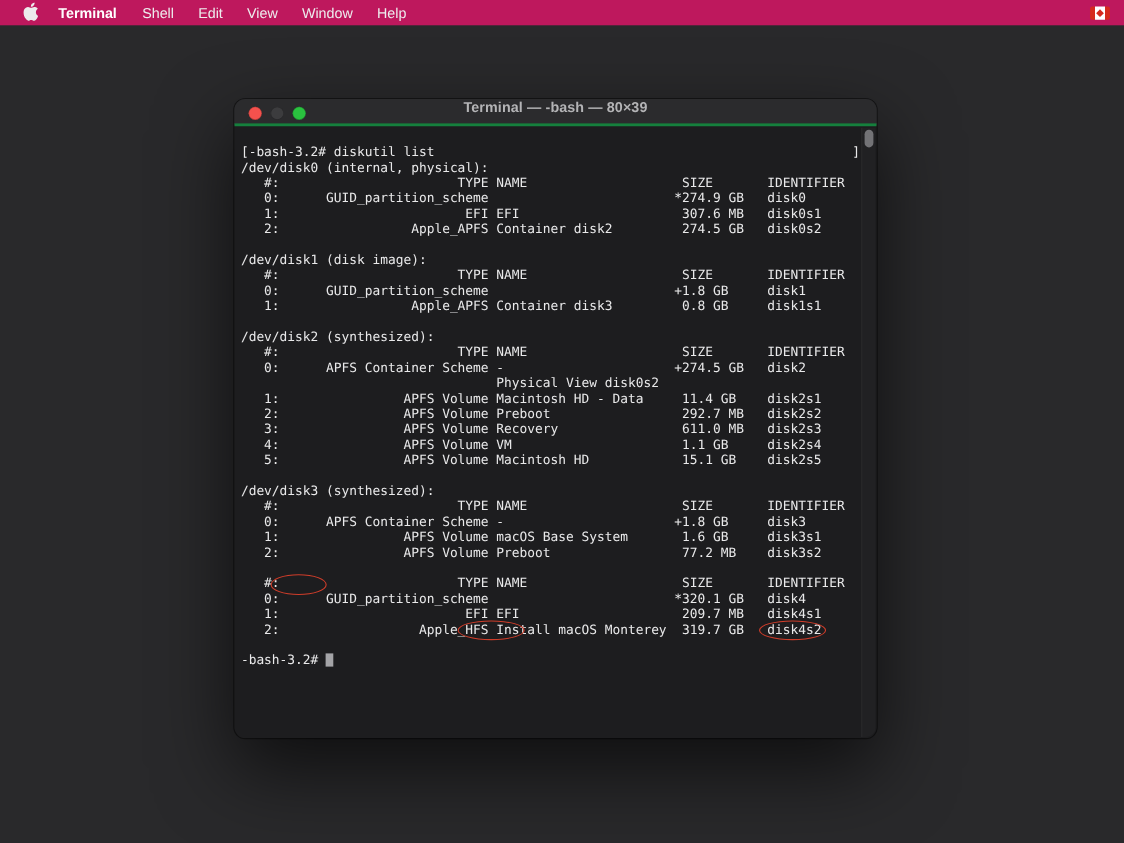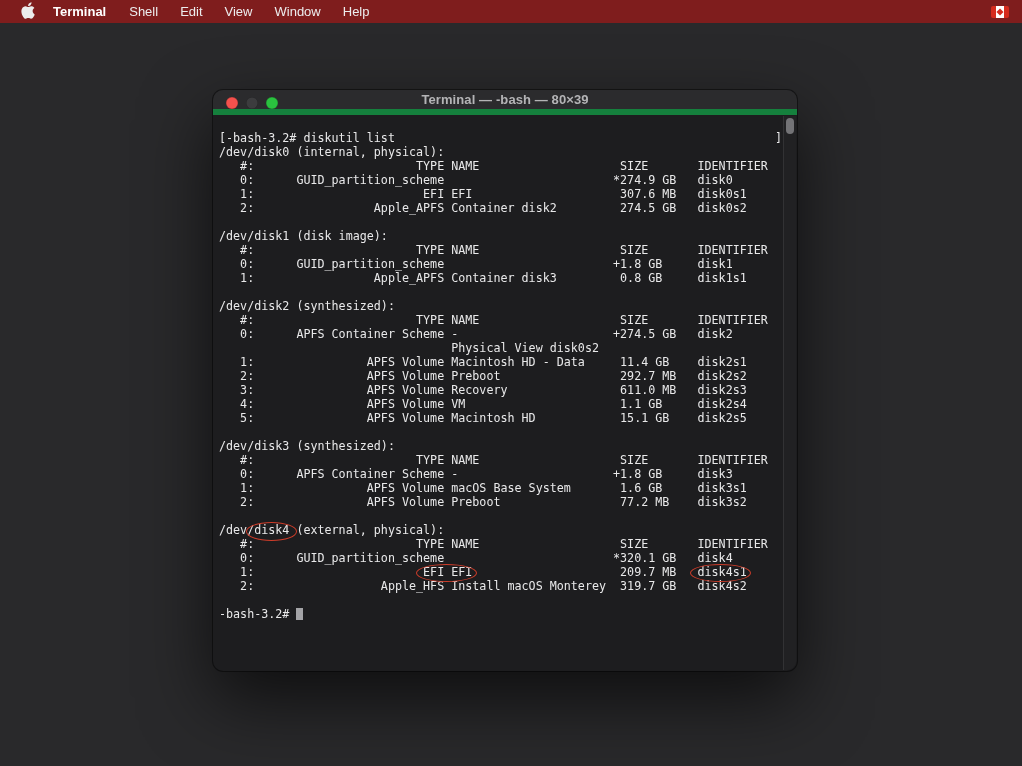--- a/index.html
+++ b/index.html
@@ -2,21 +2,21 @@
 <html><head>
 <meta charset="utf-8">
 <style>
   * { margin:0; padding:0; box-sizing:border-box; }
   html,body { width:1022px; height:766px; overflow:hidden; }
   body { font-family:"Liberation Sans", sans-serif; background:#29292b; position:relative; }
 
   
   .menubar {
     position:absolute; top:0; left:0; width:1022px; height:23px;
-    background:#7f1d1d; display:flex; align-items:center; justify-content:space-between;
+    background:#be185d; display:flex; align-items:center; justify-content:space-between;
     color:#ededee; font-size:13px;
   }
   .mb-left { display:flex; align-items:center; height:100%; padding-left:15px; }
   .mb-apple { display:flex; align-items:center; justify-content:center; width:26px; height:100%; cursor:default; }
   .mb-item { padding:0 11px; height:100%; display:flex; align-items:center; white-space:nowrap; }
   .mb-bold { font-weight:700; color:#ffffff; padding:0 12px; }
   .mb-right { display:flex; align-items:center; height:100%; padding-right:13px; }
   .flag {
     position:relative; width:18px; height:12px; border-radius:2px; overflow:hidden; display:inline-block;
     background:linear-gradient(90deg,#d52b1e 0 27%,#ffffff 27% 73%,#d52b1e 73% 100%);
@@ -28,22 +28,22 @@
 
   
   .term-window {
     position:absolute; left:213px; top:90px; width:584px; height:581px;
     background:#1d1d1f; border-radius:10px;
     box-shadow:0 28px 70px rgba(0,0,0,0.65), 0 0 0 1px rgba(0,0,0,0.45);
   }
   .titlebar {
     position:absolute; top:0; left:0; right:0; height:25px;
     background:#2b2b2d; border-radius:10px 10px 0 0;
-    border-bottom:6px solid #15803d;
-    display:flex; align-items:center;
+    border-bottom:3px solid #15803d;
+    display:flex; 
   }
   .lights { position:absolute; left:13px; top:0; height:25px; display:flex; align-items:center; gap:8px; }
   .light { width:12px; height:12px; border-radius:50%; display:inline-block; }
   .light.red    { background:#f4514d; box-shadow:inset 0 0 0 0.5px rgba(0,0,0,0.25); }
   .light.dim    { background:#3c3c3e; box-shadow:inset 0 0 0 0.5px rgba(0,0,0,0.35); }
   .light.green  { background:#2ac23f; box-shadow:inset 0 0 0 0.5px rgba(0,0,0,0.25); }
   .title {
     flex:1; text-align:center; font-size:13px; font-weight:700; color:#b4b4b6;
     letter-spacing:0.1px; user-select:none;
   }
@@ -146,21 +146,20 @@
           <div class="tline">   3:                APFS Volume Recovery                611.0 MB   disk2s3</div>
           <div class="tline">   4:                APFS Volume VM                      1.1 GB     disk2s4</div>
           <div class="tline">   5:                APFS Volume Macintosh HD            15.1 GB    disk2s5</div>
           <div class="tline">&nbsp;</div>
           <div class="tline">/dev/disk3 (synthesized):</div>
           <div class="tline">   #:                       TYPE NAME                    SIZE       IDENTIFIER</div>
           <div class="tline">   0:      APFS Container Scheme -                      +1.8 GB     disk3</div>
           <div class="tline">   1:                APFS Volume macOS Base System       1.6 GB     disk3s1</div>
           <div class="tline">   2:                APFS Volume Preboot                 77.2 MB    disk3s2</div>
           <div class="tline">&nbsp;</div>
-          <div class="tline">/dev/disk4 (external, physical):</div>
           <div class="tline">   #:                       TYPE NAME                    SIZE       IDENTIFIER</div>
           <div class="tline">   0:      GUID_partition_scheme                        *320.1 GB   disk4</div>
           <div class="tline">   1:                        EFI EFI                     209.7 MB   disk4s1</div>
           <div class="tline">   2:                  Apple_HFS Install macOS Monterey  319.7 GB   disk4s2</div>
           <div class="tline">&nbsp;</div>
         </div>
       <div class="tline promptline"><span>-bash-3.2# </span><span class="cursor"></span></div>
     </div>
 
     <div class="scrollbar">

